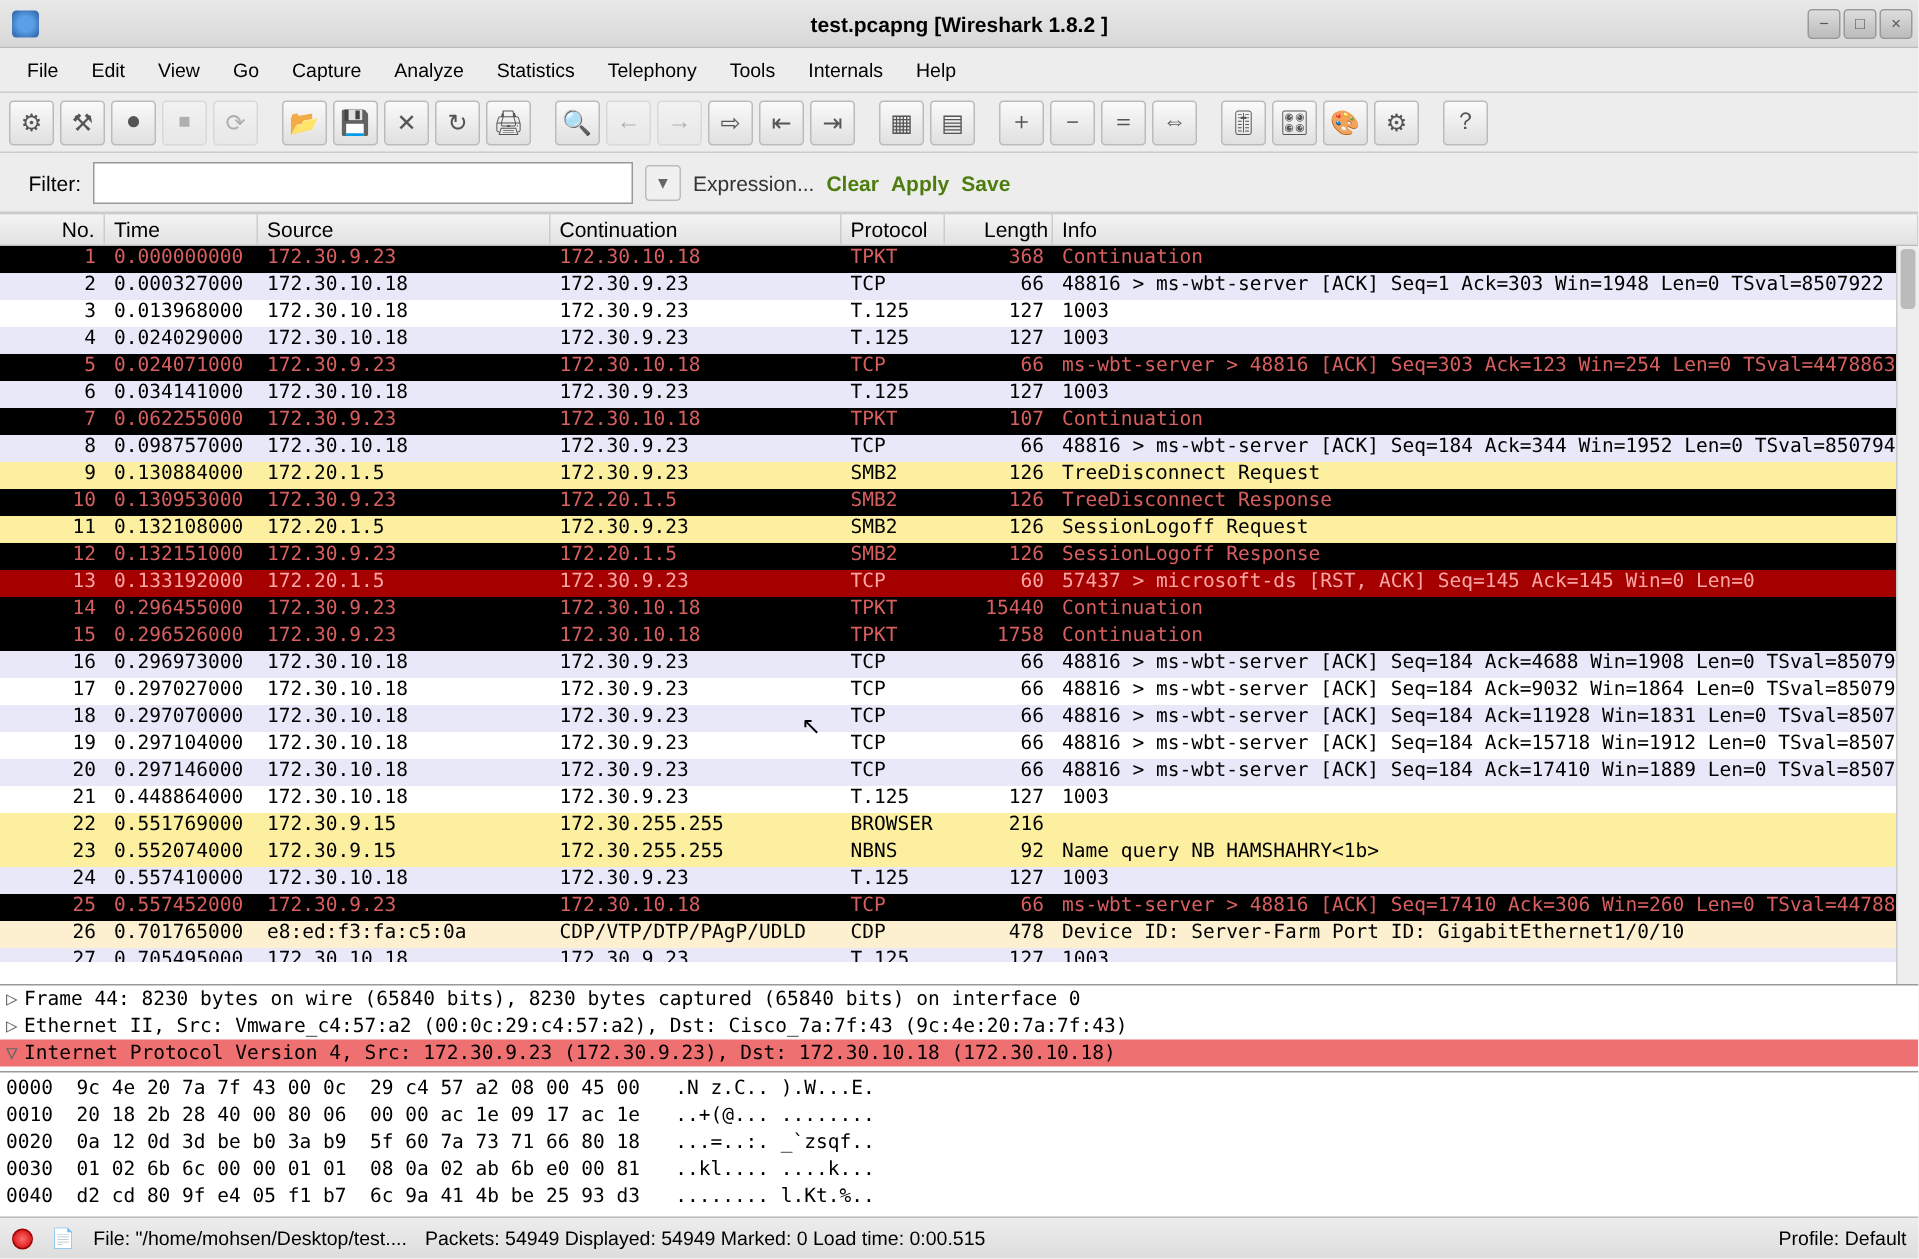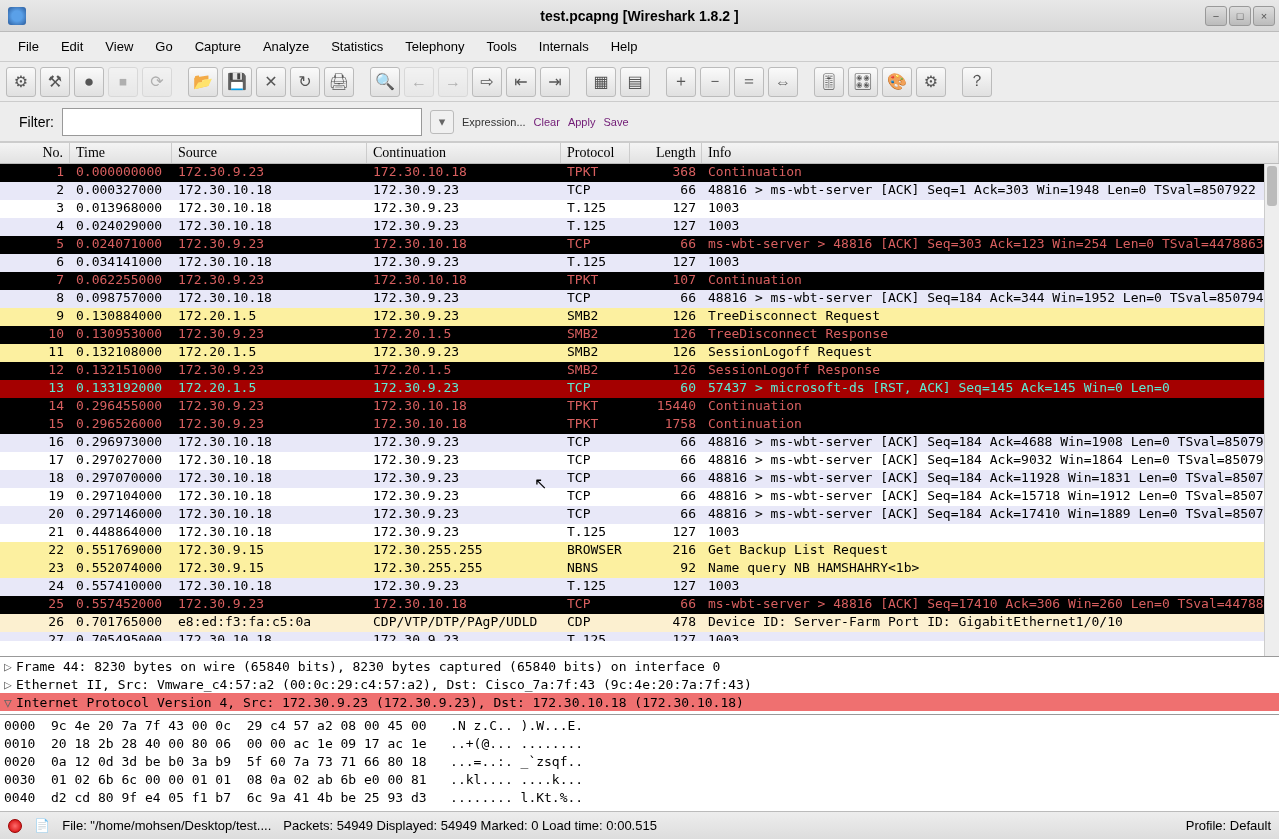--- a/index.html
+++ b/index.html
@@ -12,40 +12,40 @@
 .menubar { height: 30px; background: #ededed; display: flex; align-items: center; padding: 0 8px; gap: 2px; border-bottom: 1px solid #ccc; }
 .menubar span { padding: 4px 10px; cursor: pointer; }
 .toolbar { height: 40px; background: #ededed; display: flex; align-items: center; padding: 0 6px; gap: 4px; border-bottom: 1px solid #ccc; }
 .tbtn { width: 30px; height: 30px; background: linear-gradient(#fafafa,#e0e0e0); border: 1px solid #bbb; border-radius: 3px; display:flex; align-items:center; justify-content:center; cursor:pointer; font-size:16px; color:#555; }
 .tbtn.disabled { opacity: 0.4; cursor: default; }
 .tsep { width: 8px; }
 .filterbar { height: 40px; background: #ededed; display: flex; align-items: center; padding: 0 19px; gap: 8px; border-bottom: 1px solid #ccc; }
 .filterbar label { font-size: 14px; }
 .filterbar input { flex: 0 0 360px; height: 28px; padding: 0 6px; border: 1px solid #999; background: #fff; }
 .filterbar .dd { width: 24px; height: 24px; border: 1px solid #bbb; background: #f0f0f0; display:flex;align-items:center;justify-content:center; border-radius:3px;cursor:pointer; color:#666;}
-.filterbar .link { font-size: 11px; color: #333; cursor: pointer; }
-.filterbar .link.disabled { color: #701a75; cursor: default; }
+.filterbar .link { font-size: 14px; color: #333; cursor: pointer; }
+.filterbar .link.disabled { color: #4d7c0f; cursor: default; font-weight: bold; }
 .packet-pane { flex: 1; overflow: hidden; background: #fff; position: relative; }
 .packet-header { height: 22px; background: linear-gradient(#f4f4f4,#e2e2e2); display: flex; border-top:1px solid #ccc; border-bottom: 1px solid #bbb; font-size: 14px; }
-.packet-header .col { padding: 2px 6px; border-right: 1px solid #ccc; overflow: hidden; white-space: nowrap; font-family: Liberation Serif, serif; }
+.packet-header .col { padding: 2px 6px; border-right: 1px solid #ccc; overflow: hidden; white-space: nowrap; }
 .packet-body { height: 477px; overflow-y: auto; font-family: "DejaVu Sans Mono", monospace; font-size: 13px; }
 .packet-row { height: 18px; display: flex; white-space: nowrap; }
 .packet-row .col { padding: 0 6px; overflow: hidden; }
 .col-no { width: 70px; text-align: right; }
 .col-time { width: 102px; }
 .col-src { width: 195px; }
 .col-dst { width: 194px; }
 .col-proto { width: 69px; }
 .col-len { width: 52px; text-align: right; margin-left: 20px; }
 .col-info { flex: 1; }
 .c-black { background: #000; color: #d75f5f; }
 .c-lav { background: #e8e8f8; color: #000; }
 .c-white { background: #fff; color: #000; }
 .c-olive { background: #fcf0a0; color: #000; }
-.c-darkred { background: #a40000; color: #5eead4; }
+.c-darkred { background: #a40000; color: #fca5a5; }
 .c-cream { background: #fcf0d0; color: #000; }
 .detail-pane { height: 58px; background: #fff; font-family: "DejaVu Sans Mono", monospace; font-size: 13px; overflow: auto; border-top: 1px solid #999; }
 .detail-line { height: 18px; padding: 0 4px; display:flex; align-items:center; }
 .detail-line .tri { display:inline-block; width: 12px; color: #666; }
 .detail-line.hl { background: #ef7070; }
 .hex-pane { height: 97px; background: #fff; font-family: "DejaVu Sans Mono", monospace; font-size: 13px; overflow: auto; border-top: 1px solid #999; padding: 2px 4px; white-space: pre; line-height: 18px; }
 .statusbar { height: 28px; background: linear-gradient(#ededed,#ddd); display: flex; align-items: center; padding: 0 8px; gap: 12px; border-top: 1px solid #bbb; font-size: 13px; }
 .sb-stop { width: 14px; height: 14px; border-radius: 50%; background: radial-gradient(#ff6b6b,#cc0000); border:1px solid #990000; }
 .sb-file { flex: 0 0 auto; }
 .sb-pkts { flex: 1; }
@@ -327,21 +327,20 @@
         <div class="col col-len">127</div>
         <div class="col col-info">1003</div>
       </div>
       <div class="packet-row c-olive">
         <div class="col col-no">22</div>
         <div class="col col-time">0.551769000</div>
         <div class="col col-src">172.30.9.15</div>
         <div class="col col-dst">172.30.255.255</div>
         <div class="col col-proto">BROWSER</div>
         <div class="col col-len">216</div>
-        <div class="col col-info">Get Backup List Request</div>
       </div>
       <div class="packet-row c-olive">
         <div class="col col-no">23</div>
         <div class="col col-time">0.552074000</div>
         <div class="col col-src">172.30.9.15</div>
         <div class="col col-dst">172.30.255.255</div>
         <div class="col col-proto">NBNS</div>
         <div class="col col-len">92</div>
         <div class="col col-info">Name query NB HAMSHAHRY&lt;1b&gt;</div>
       </div>

